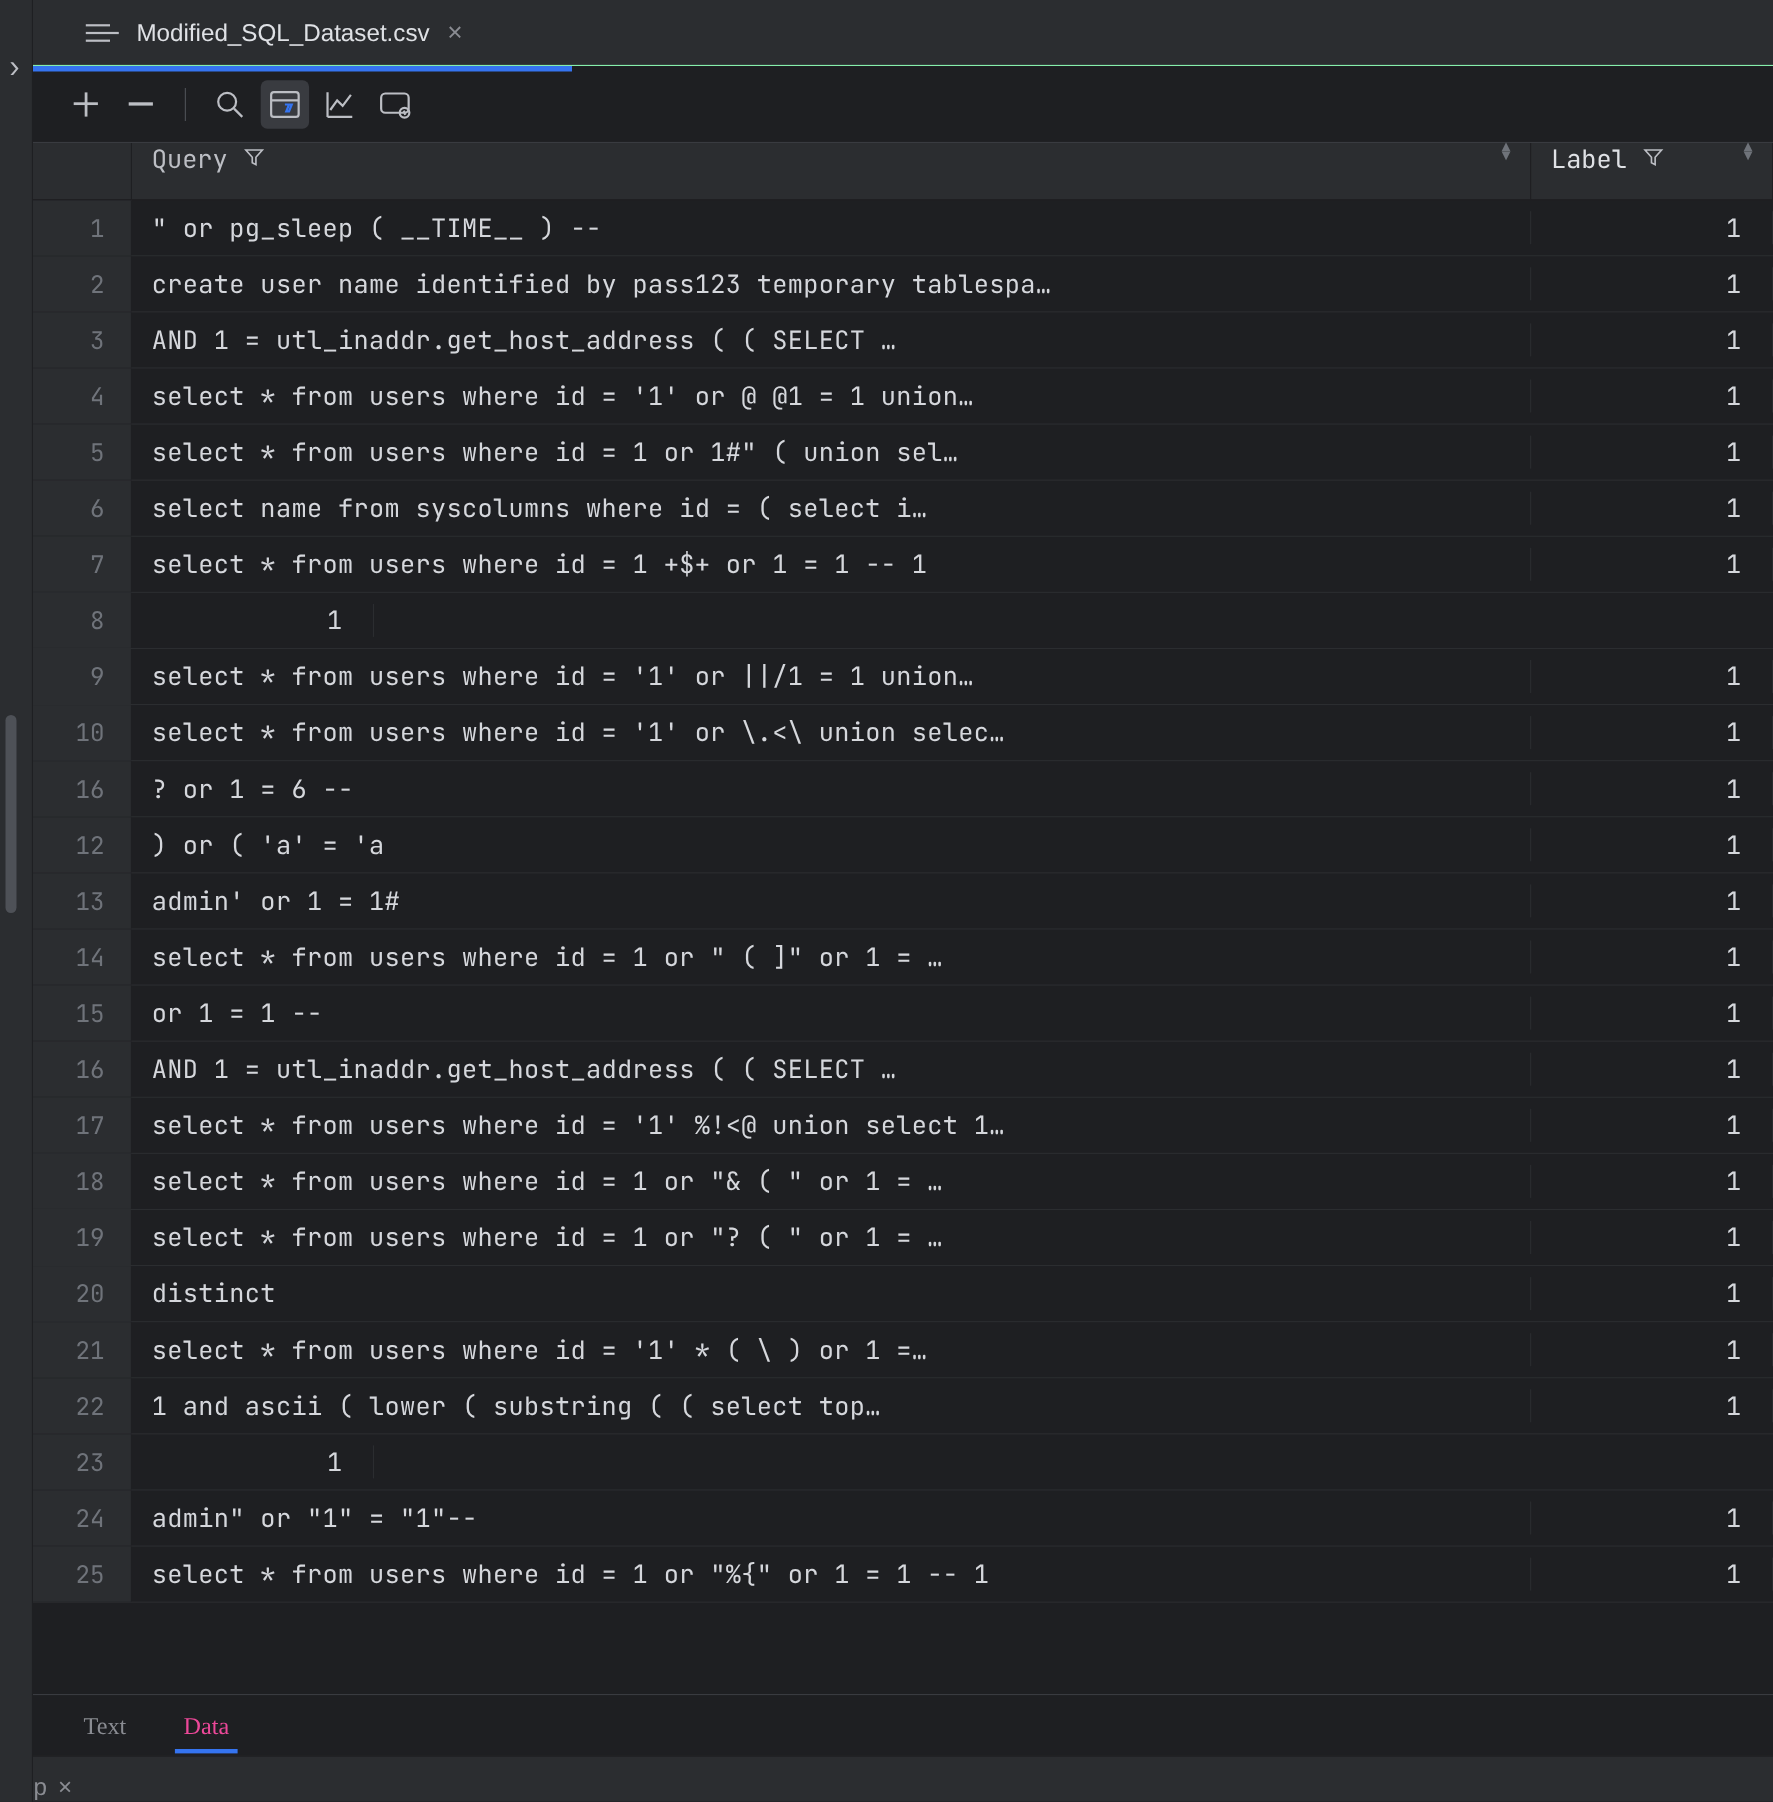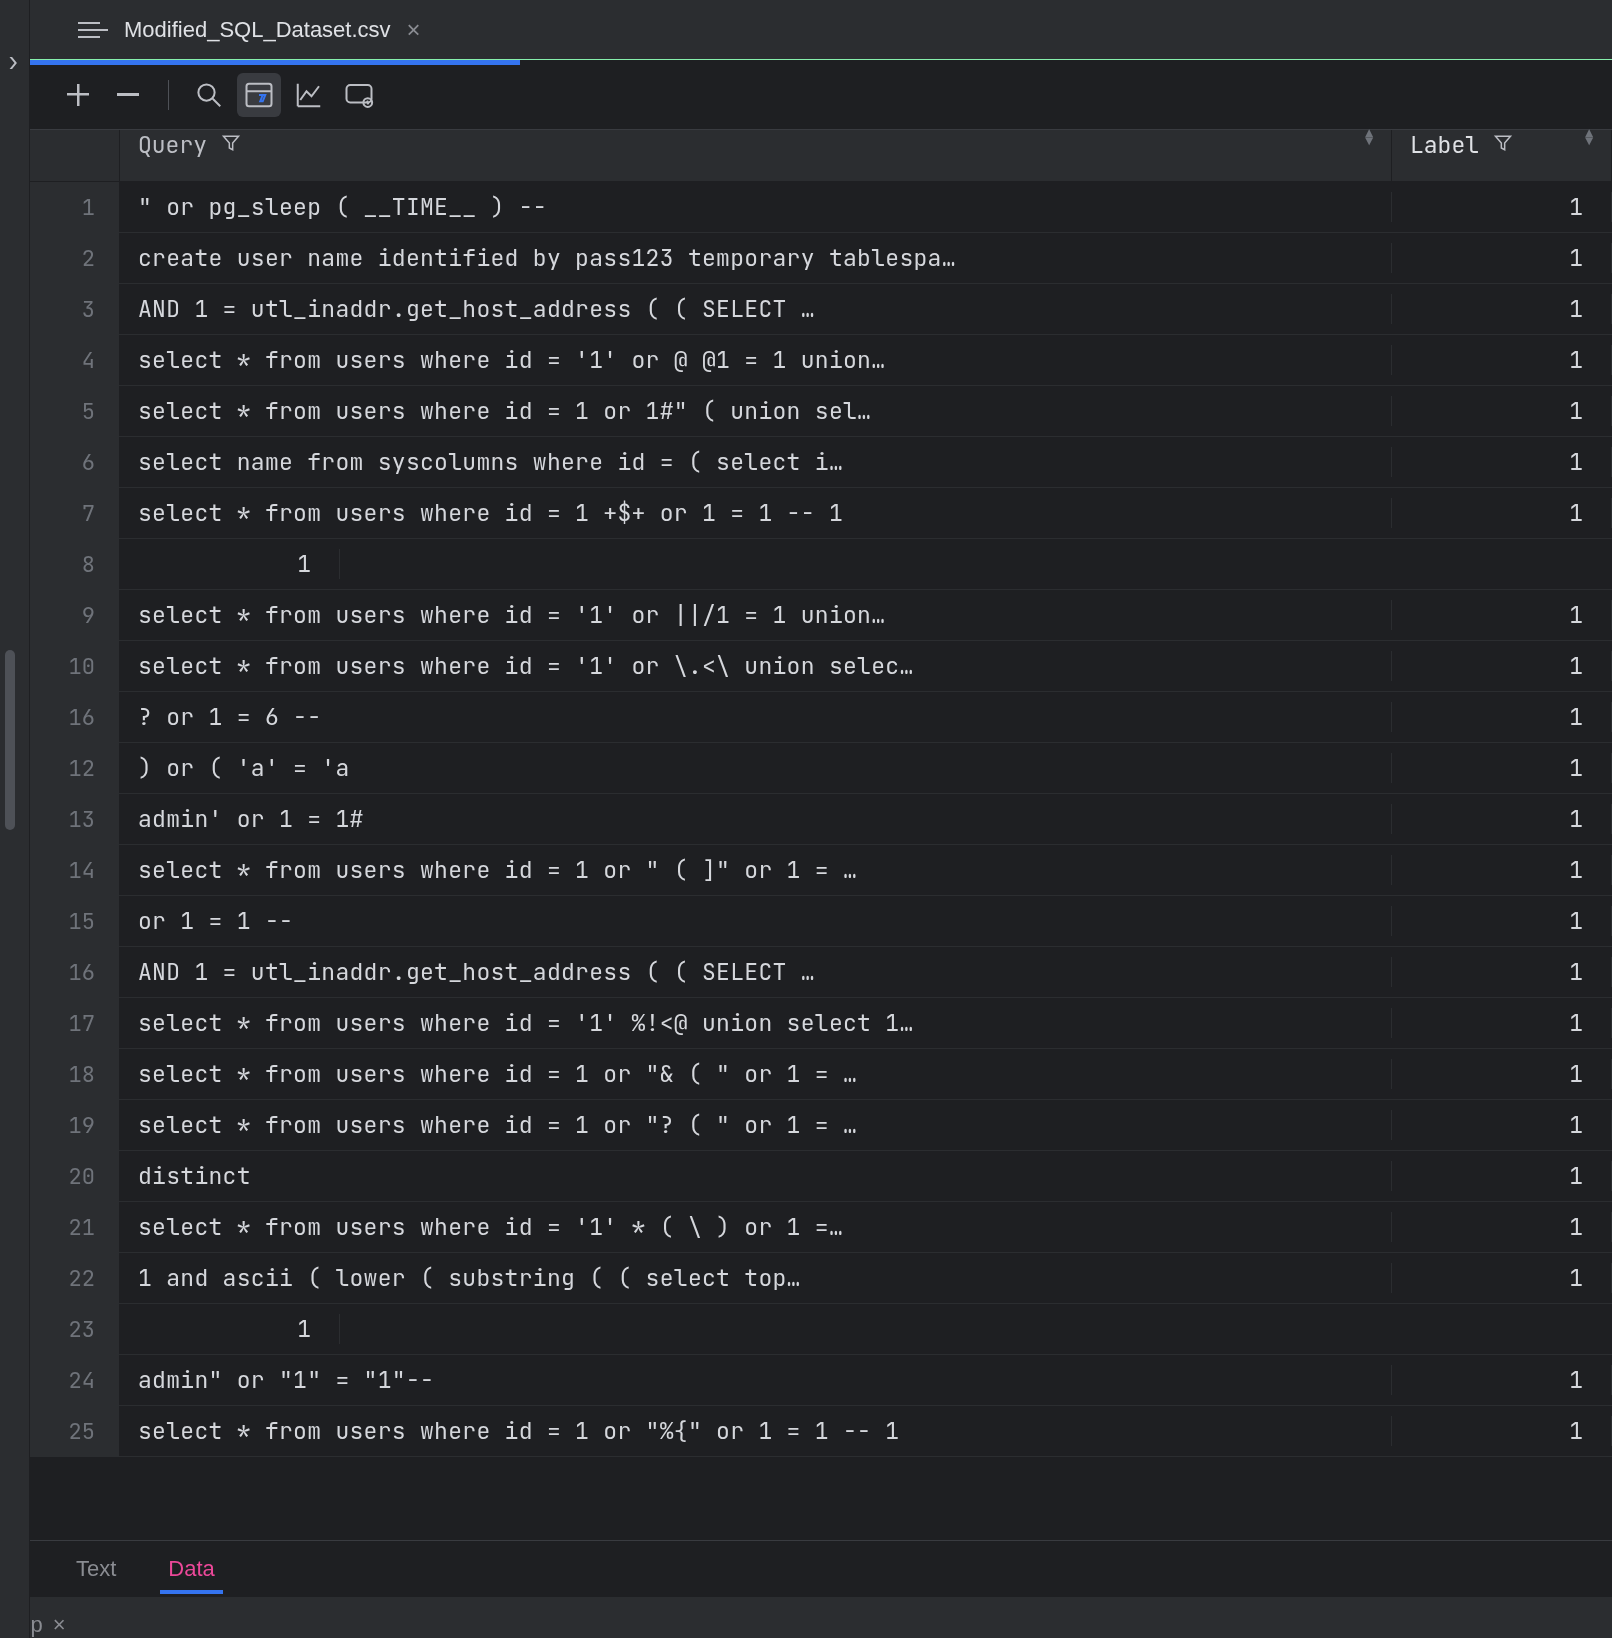--- a/index.html
+++ b/index.html
@@ -93,21 +93,21 @@
     width:220px;flex:none;text-align:right;padding-right:28px;color:#d5d7dc;
     border-right:1px solid #2b2d30;font-size:23px;
   }
 
   
   .bottom-tabs{
     height:56px;display:flex;align-items:center;gap:44px;padding-left:72px;
     border-top:1px solid #393b40;background:#1e1f22;
     font-family:-apple-system,BlinkMacSystemFont,"Segoe UI",sans-serif;font-size:22px;
   }
-  .btab{color:#8a8c92;position:relative;padding:10px 4px;cursor:pointer;}
+  .btab{color:#8a8c92;position:relative;padding:10px 4px;cursor:pointer;font-family:Liberation Serif, serif;}
   .btab.active{color:#ec4899;}
   .btab.active::after{content:"";position:absolute;left:-4px;right:-4px;bottom:-2px;height:4px;background:#3574f0;}
 
   
   .footer{
     height:42px;background:#2b2d30;border-top:1px solid #1e1f22;
     display:flex;align-items:flex-end;padding-left:6px;color:#8a8c92;
     font-family:-apple-system,BlinkMacSystemFont,"Segoe UI",sans-serif;font-size:22px;gap:10px;
   }
 </style>

